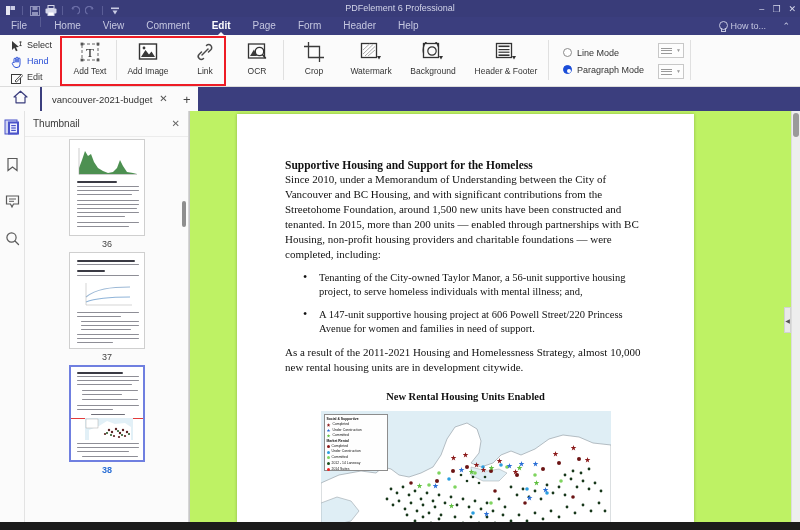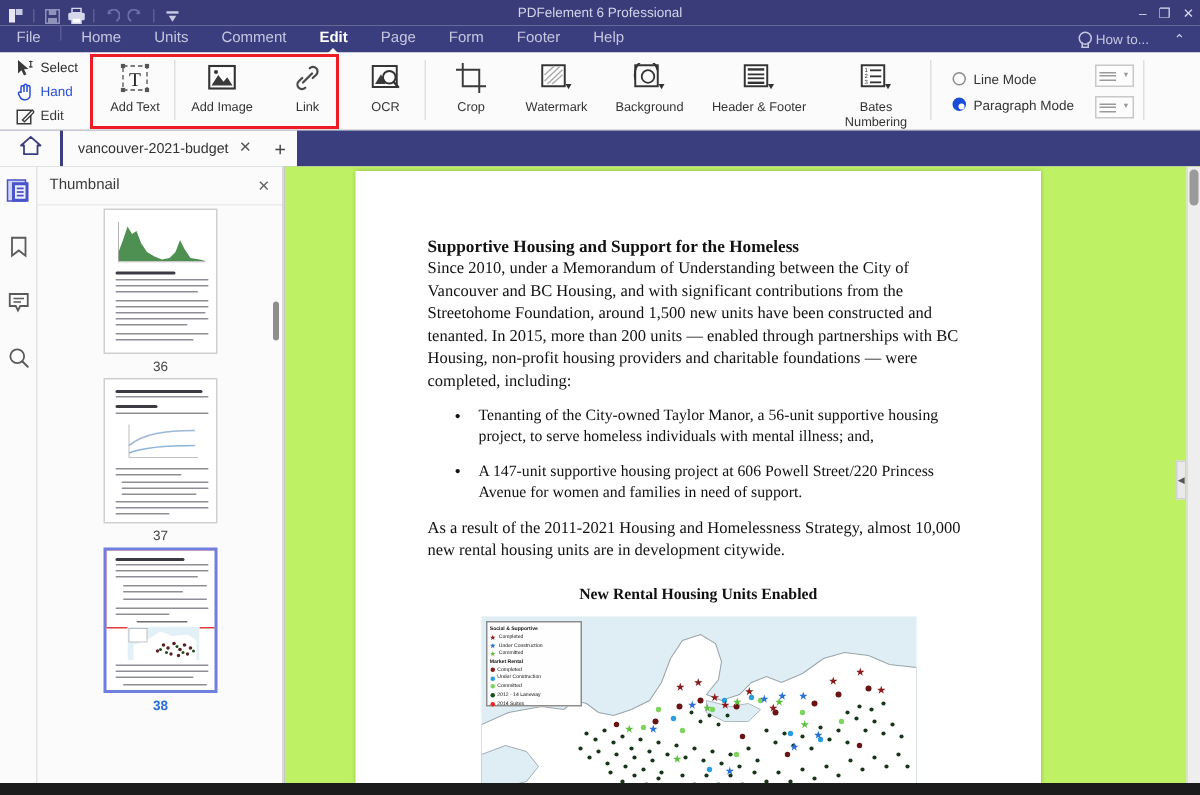--- a/index.html
+++ b/index.html
@@ -338,26 +338,26 @@
       <span>–</span>
       <span>❐</span>
       <span>✕</span>
     </div>
   </div>
 
   <div class="menubar">
     <div class="menuitem">File</div>
     <div class="menu-divider"></div>
     <div class="menuitem">Home</div>
-    <div class="menuitem">Units</div>
+    <div class="menuitem">View</div>
     <div class="menuitem">Comment</div>
     <div class="menuitem active">Edit</div>
     <div class="menuitem">Page</div>
     <div class="menuitem">Form</div>
-    <div class="menuitem">Footer</div>
+    <div class="menuitem">Header</div>
     <div class="menuitem">Help</div>
     <div class="howto">
       <span class="bulb"></span>
       <span>How to...</span>
     </div>
     <div class="collapse-chev">⌃</div>
   </div>
 
   <div class="ribbon">
 
@@ -490,39 +490,20 @@
             <g fill="#333">
                 <rect x="4.5" y="3.5" width="11" height="1.6"></rect>
                 <rect x="4.5" y="7" width="11" height="1.2"></rect>
                 <rect x="4.5" y="9.6" width="11" height="1.2"></rect>
                 <rect x="4.5" y="12.4" width="11" height="1.6"></rect>
               </g>
             <path d="M18 14 L22 14 L20 17.5 Z" fill="#333"></path>
           </svg>
         </span>
         <span class="blabel">Header &amp; Footer</span>
-      </div>
-      <div class="bigbtn wider">
-        <span class="bico">
-          <svg width="24" height="20" viewBox="0 0 24 20">
-            <rect x="2.5" y="1.5" width="15" height="14" fill="#fff" stroke="#333" stroke-width="1.3"></rect>
-            <g fill="#333" font-size="4" font-family="Liberation Sans, sans-serif">
-              <text x="4.3" y="6">1</text>
-                <text x="4.3" y="10">2</text>
-                <text x="4.3" y="14">3</text>
-            </g>
-            <g fill="#333">
-                <rect x="8" y="4.3" width="7.5" height="1.2"></rect>
-                <rect x="8" y="8.3" width="7.5" height="1.2"></rect>
-                <rect x="8" y="12.3" width="7.5" height="1.2"></rect>
-              </g>
-            <path d="M18 14 L22 14 L20 17.5 Z" fill="#333"></path>
-          </svg>
-        </span>
-        <span class="blabel wrap">Bates Numbering</span>
       </div>
     </div>
 
     <div class="grp-sep"></div>
 
     <div class="modes">
       <div class="mode-row">
         <span class="radio"></span>
         <span class="mode-label">Line Mode</span>
       </div>

